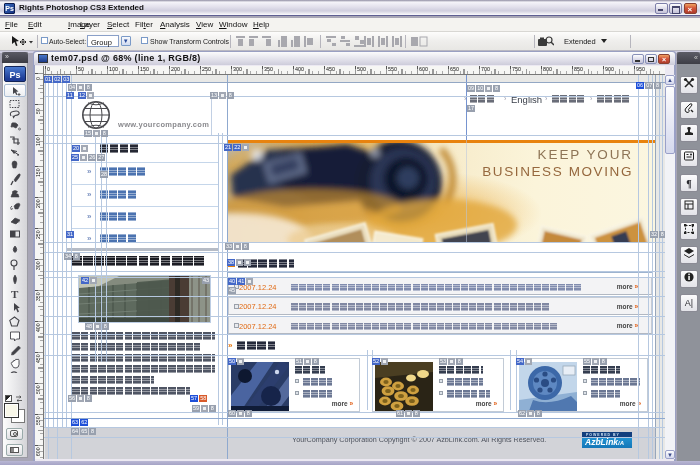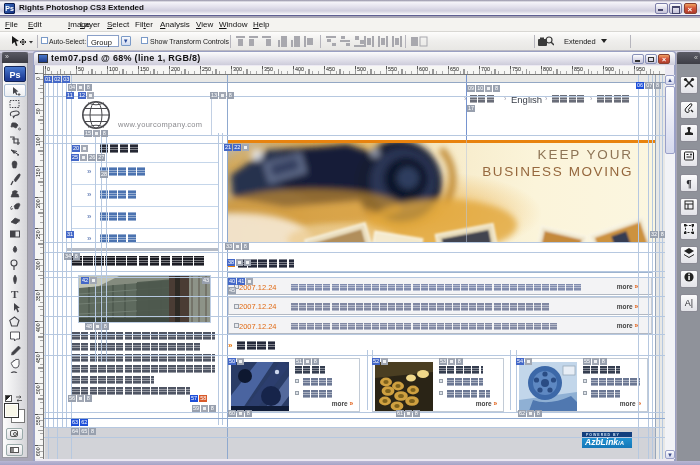--- a/index.html
+++ b/index.html
@@ -317,21 +317,21 @@
 <div class="abs" style="left:26px;top:14px;width:141px;height:40px;border:1px solid #c2d0e4;"></div>
 <svg class="abs" style="left:36px;top:16px;" width="31" height="34" viewBox="0 0 31 34">
         <g stroke="#4a4a4e" fill="none" stroke-width="1.6">
           <circle cx="15" cy="17" r="13.2"></circle>
         </g>
         <g stroke="#4a4a4e" fill="none" stroke-width="1">
           <ellipse cx="15" cy="17" rx="6" ry="13.2"></ellipse>
           <path d="M1.8 17 h26.4 M3.5 10.5 h23 M3.5 23.5 h23 M7 4.8 q8 4 16 0 M7 29.2 q8 -4 16 0"></path>
         </g>
       </svg>
-<div class="abs" style="left:73px;top:38px;font-size:7.5px;color:#8a8a8e;letter-spacing:0.3px;">www.yourcompany.com</div>
+<div class="abs" style="left:73px;top:38px;font-size:7.5px;color:#8a8a8e;letter-spacing:0.3px;font-weight:bold;">www.yourcompany.com</div>
 
 <div class="abs" style="left:419px;top:13px;font-size:7px;color:#99a;">›</div>
 <div class="zh" style="left:425px;top:12.5px;height:8px;width:24px;--c:rgba(55,60,75,0.75);--w:7px;--s:8.4px;"></div>
 <div class="abs" style="left:459px;top:13px;font-size:7px;color:#99a;">›</div>
 <div class="abs" style="left:466px;top:11.5px;font-size:9.5px;color:#3a3f4a;">English</div>
 <div class="abs" style="left:500px;top:13px;font-size:7px;color:#99a;">›</div>
 <div class="zh" style="left:507px;top:12.5px;height:8px;width:33px;--c:rgba(55,60,75,0.75);--w:7px;--s:8.4px;"></div>
 <div class="abs" style="left:545px;top:13px;font-size:7px;color:#99a;">›</div>
 <div class="zh" style="left:552px;top:12.5px;height:8px;width:33px;--c:rgba(55,60,75,0.75);--w:7px;--s:8.4px;"></div>
 
@@ -539,20 +539,21 @@
         </svg>
   <div class="zh" style="left:66px;top:7px;height:8px;width:37px;--c:rgba(30,40,60,0.9);--w:7px;--s:8.3px;"></div>
   <div class="sbul" style="left:66px;top:20px;"></div>
   <div class="zh" style="left:74px;top:19px;height:7.5px;width:49px;--c:rgba(70,85,120,0.8);--w:6.8px;--s:7.9px;"></div>
   <div class="sbul" style="left:66px;top:32px;"></div>
   <div class="zh" style="left:74px;top:31px;height:7.5px;width:29px;--c:rgba(70,85,120,0.8);--w:6.8px;--s:7.9px;"></div>
   <div class="smore">more <b style="color:#e05a10">»</b></div>
 </div>
 
 <div class="abs" style="left:0px;top:346px;width:610px;height:31px;background:#d2d3d8;"></div>
+<div class="abs" style="left:247px;top:353px;font-size:7.2px;color:#4e535e;">YourCompany Corporation Copyright © 2007 AzbLink.com. All Rights Reserved.</div>
 <div class="abs" style="left:537px;top:350px;width:50px;height:15.5px;background:linear-gradient(#26a0e0,#1577b8);">
   <div style="position:absolute;left:0;top:0;width:50px;height:5px;background:#123f7e;"></div>
   <div style="position:absolute;left:4px;top:0.5px;font-size:3.5px;color:#cfe2f2;letter-spacing:1px;font-weight:bold;">POWERED BY</div>
   <div style="position:absolute;left:3px;top:4.5px;font-size:8.5px;color:#fff;font-weight:bold;font-style:italic;">AzbLink<span style="font-size:6px;">/A</span></div>
 </div>
 </div>
 <div id="overlay" style="position:absolute;left:0;top:0;width:621px;height:384px;z-index:50;">
 
 <div class="gline" style="left:1px;top:0;width:1px;height:352px;"></div>
 <div class="gline" style="left:4px;top:0;width:1px;height:384px;"></div>

